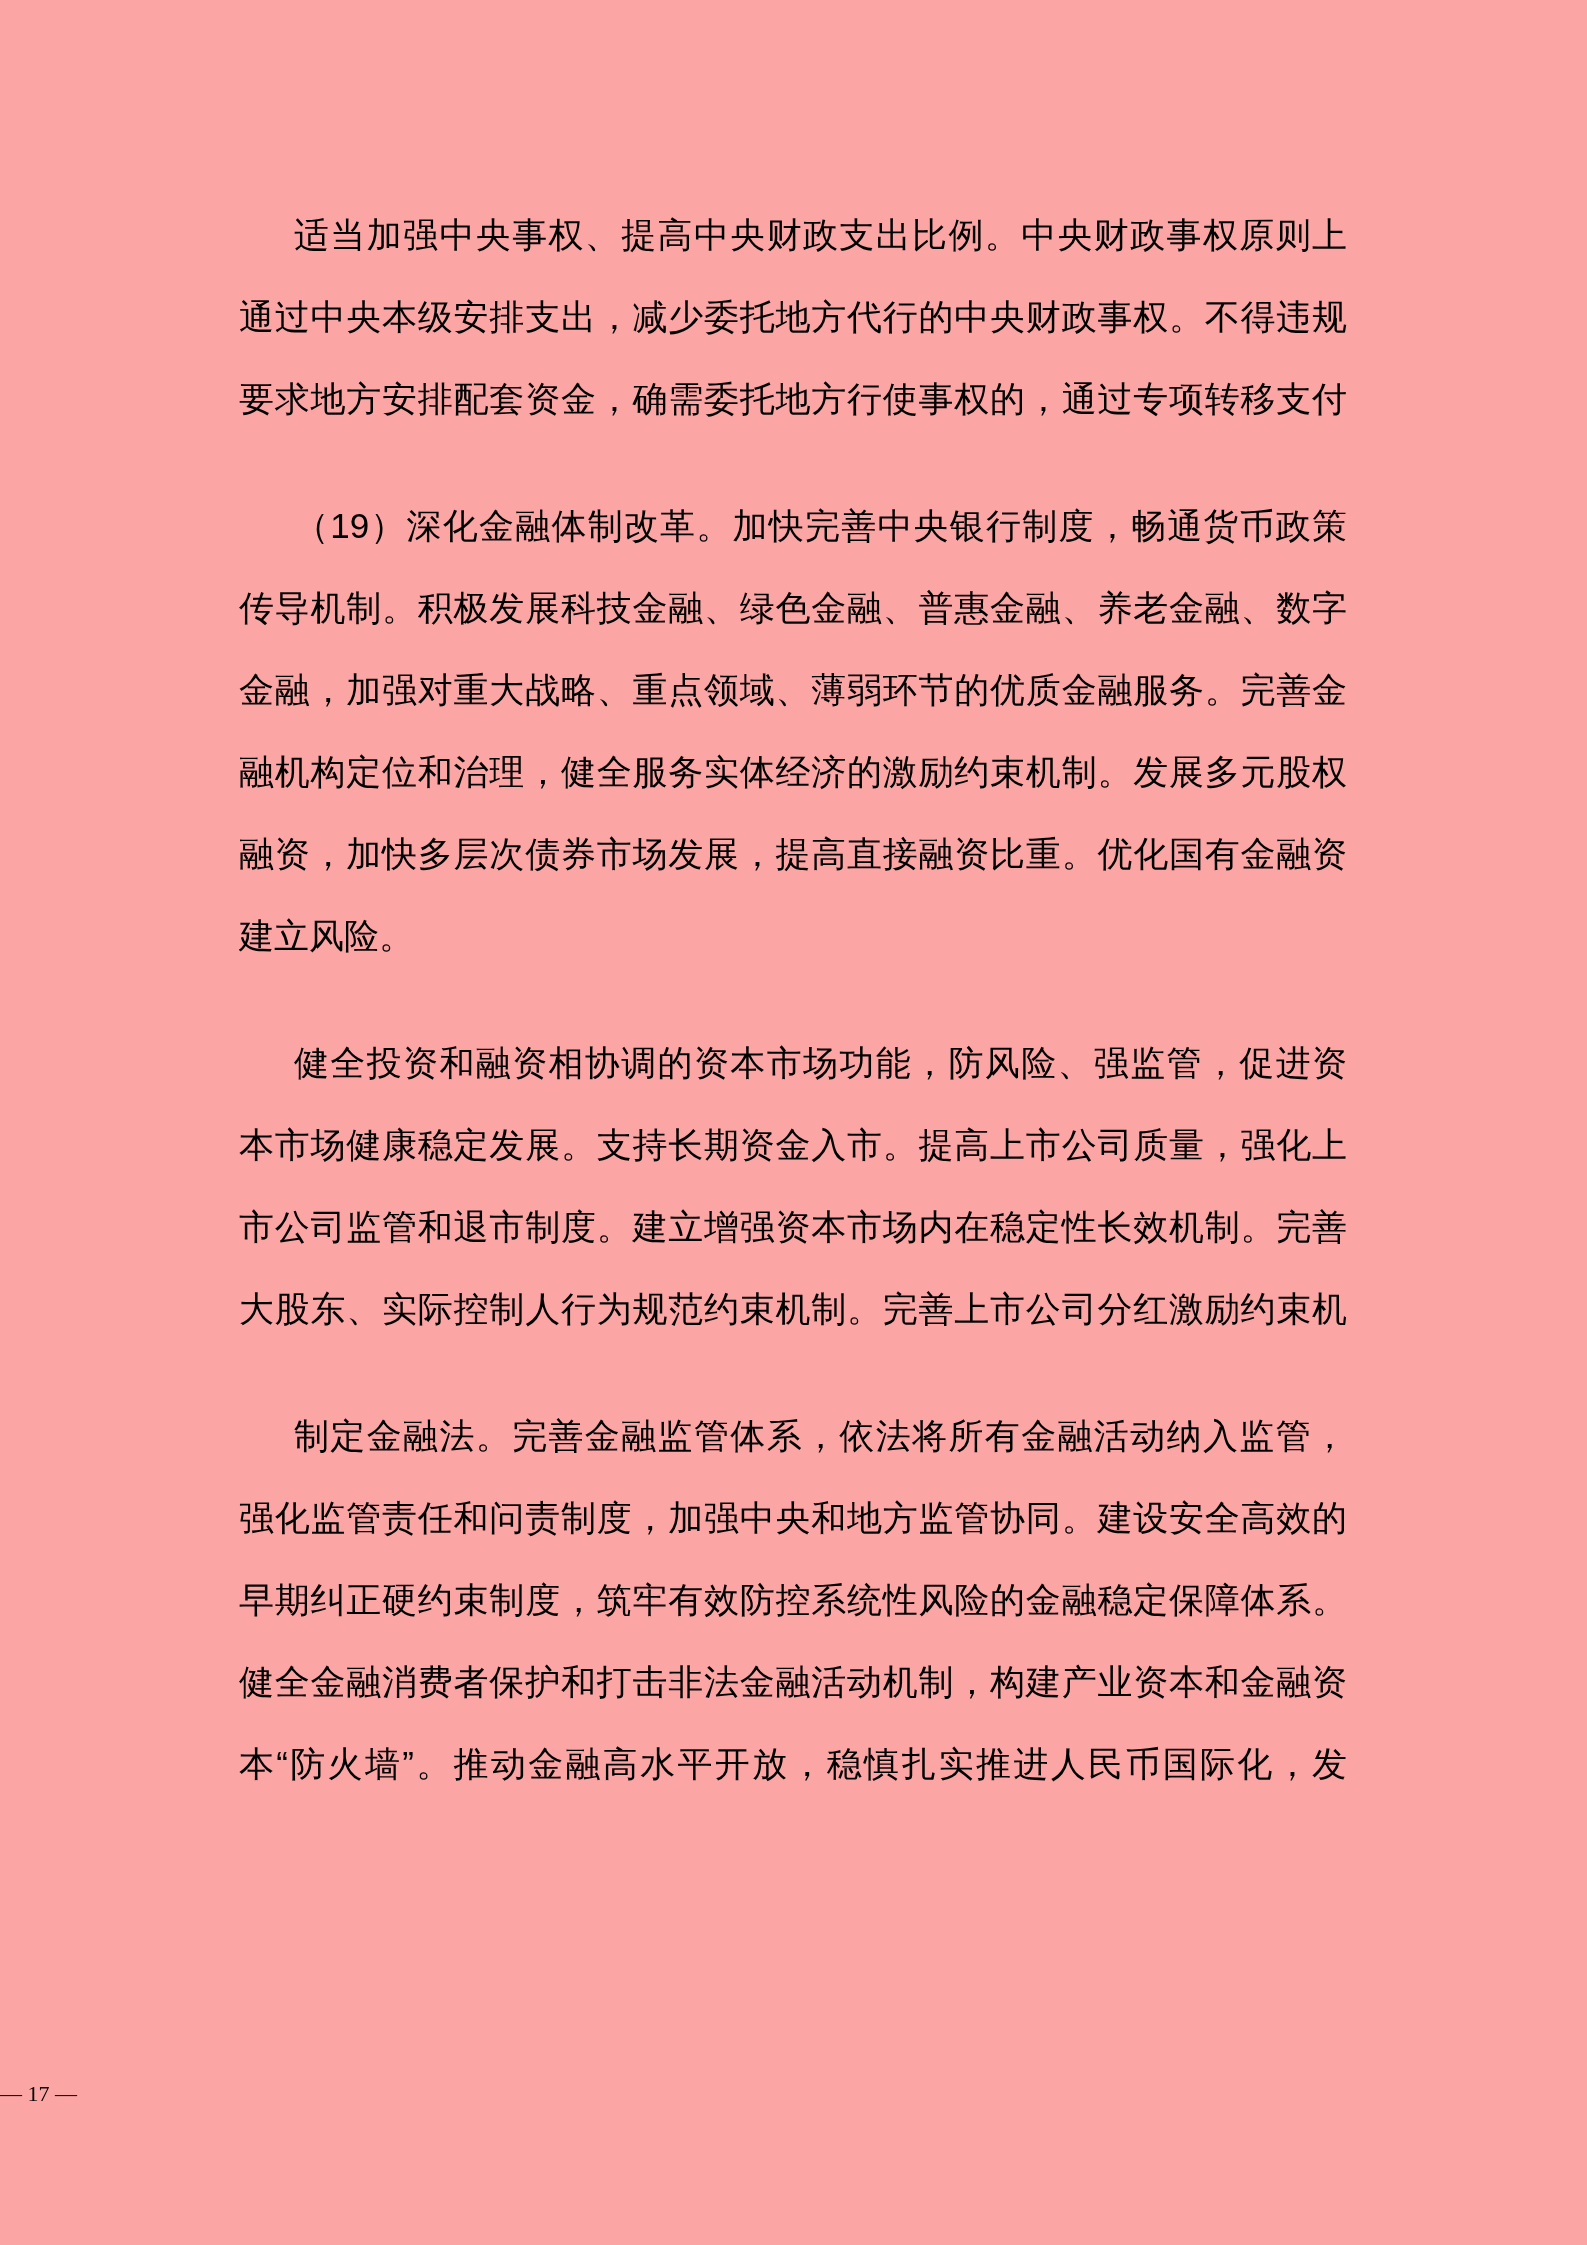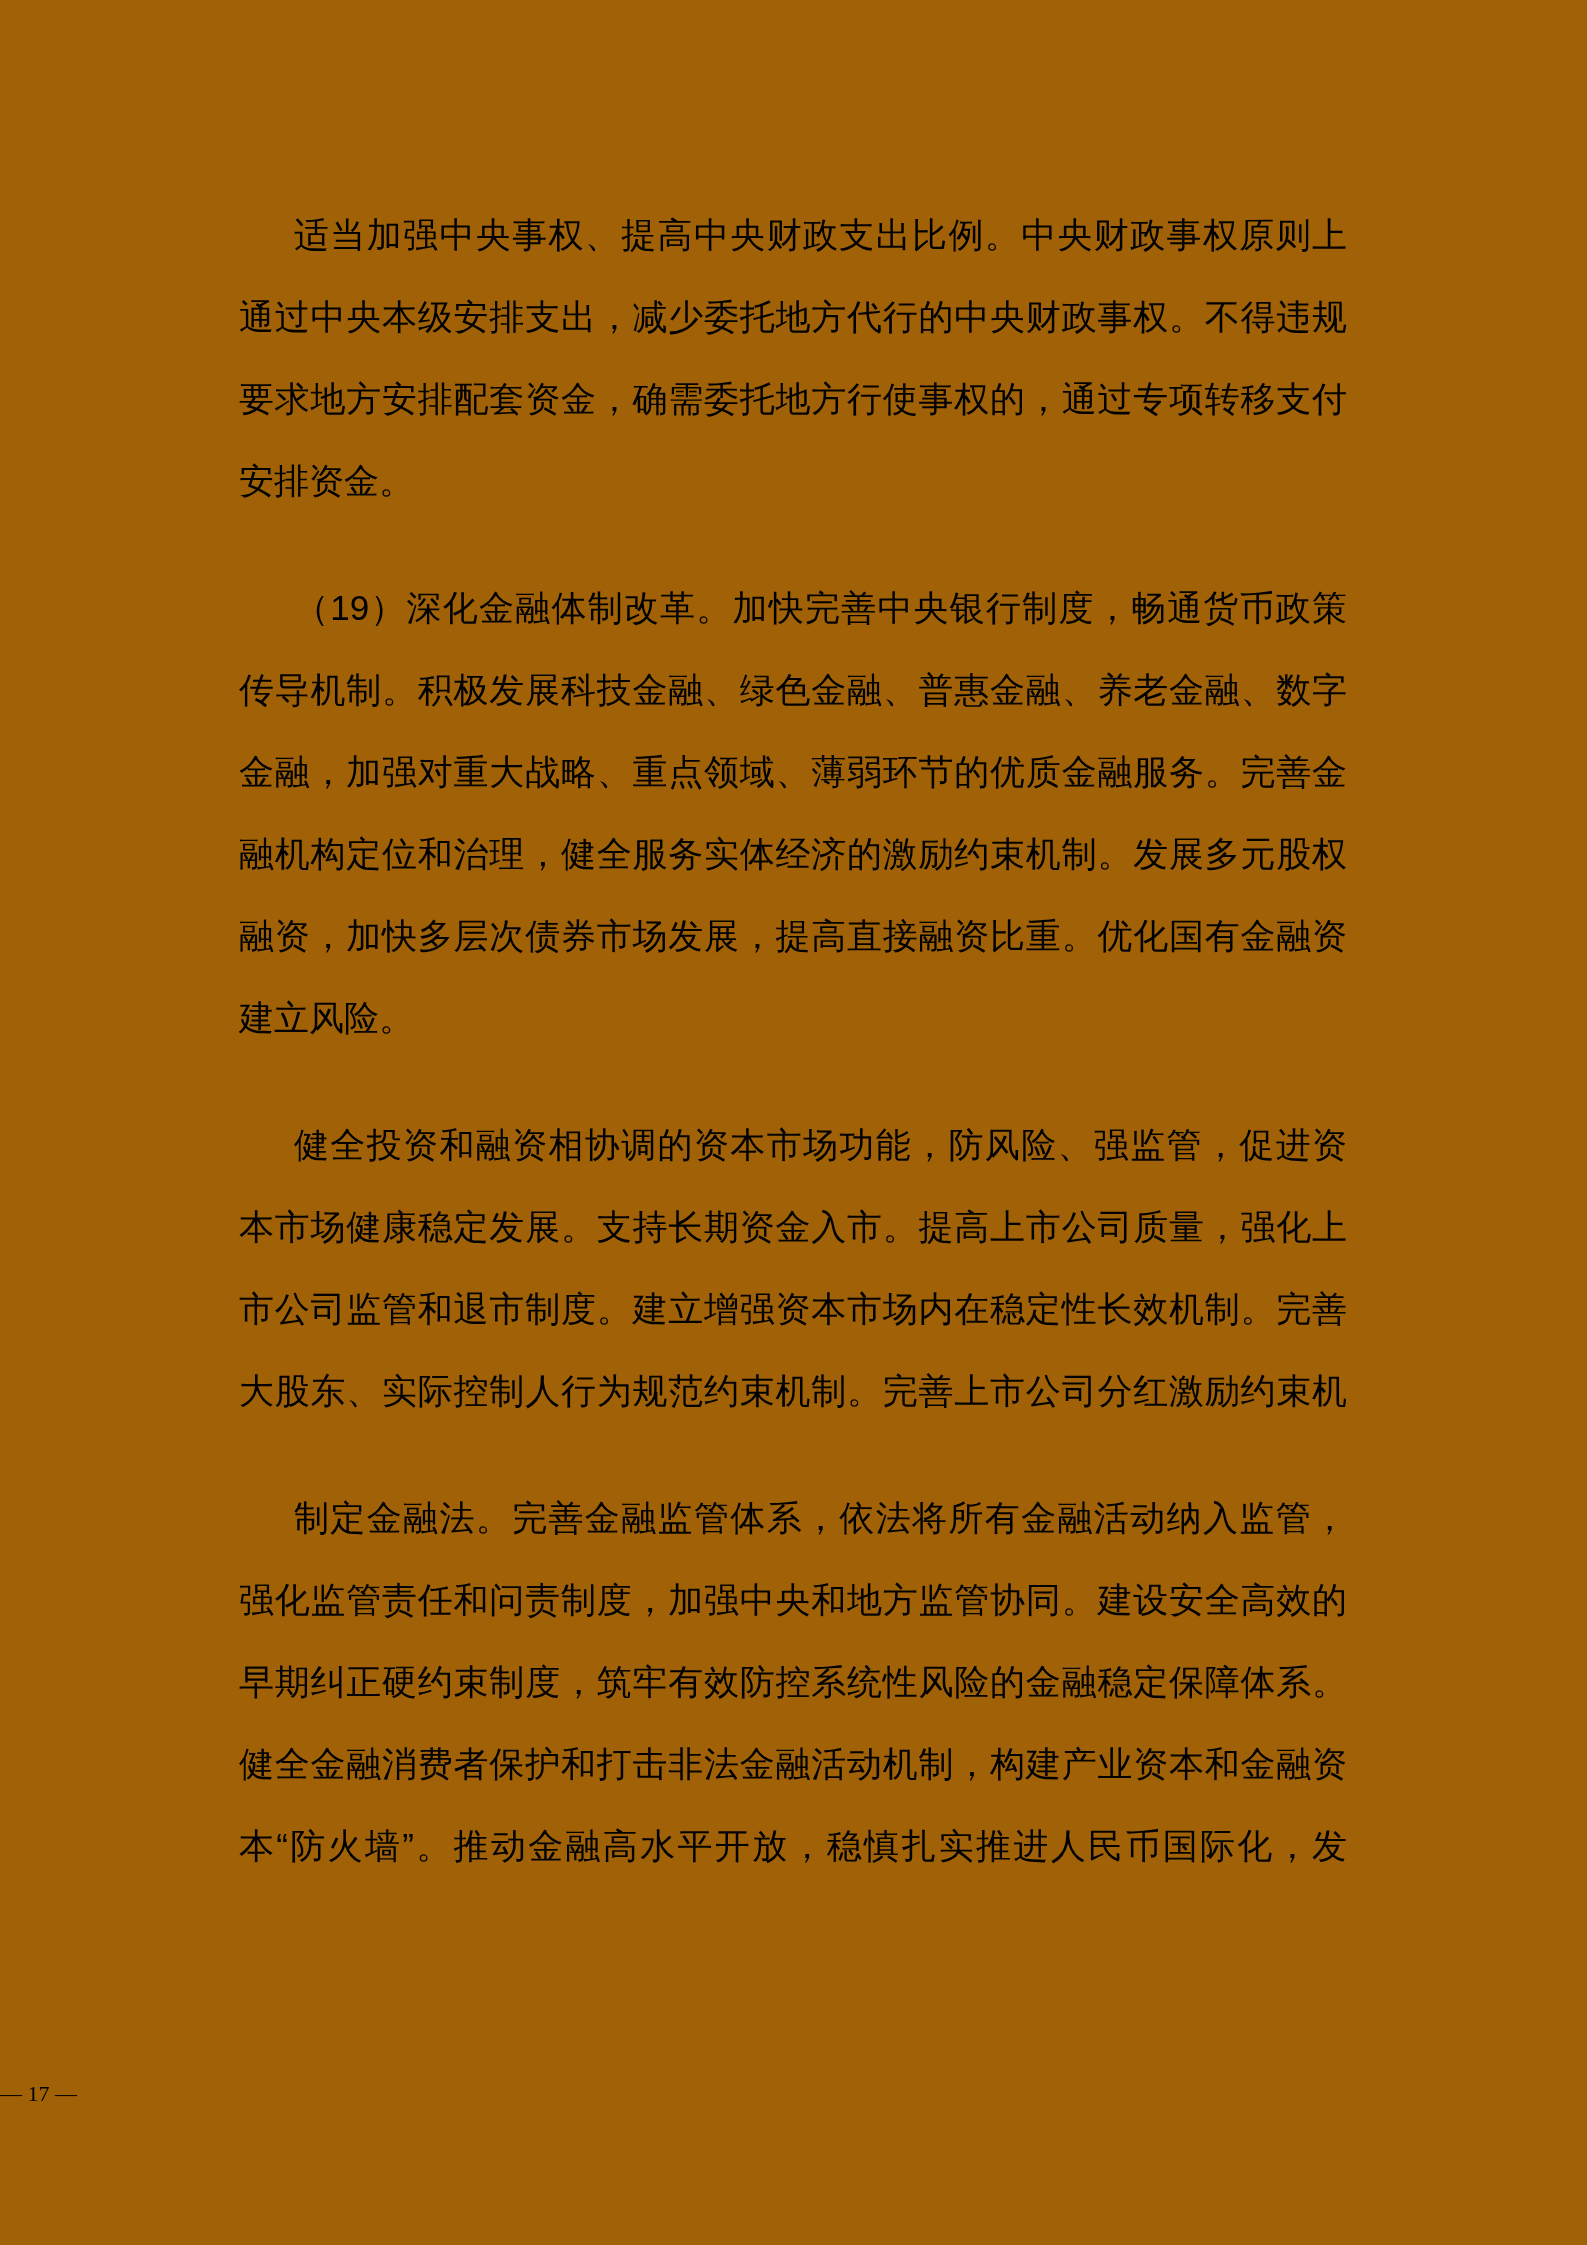--- a/index.html
+++ b/index.html
@@ -10,21 +10,21 @@
     width: 1587px;
     height: 2245px;
     background: #ffffff;
     position: relative;
     overflow: hidden;
     font-family: "Liberation Sans", sans-serif;
   }
   .page {
     position: absolute;
     inset: 0;
-    background: #a16207;
+    background: #fca5a5;
   }
   .content {
     position: absolute;
     left: 239px;
     top: 194px;
     width: 1108px;
   }
   .para {
     margin: 0 0 45px 0;
   }
@@ -62,21 +62,20 @@
 </style>
 </head>
 <body>
 
 <div class="page">
   <div class="content">
       <div class="para">
         <div class="line first">适当加强中央事权、提高中央财政支出比例。中央财政事权原则上</div>
         <div class="line">通过中央本级安排支出，减少委托地方代行的中央财政事权。不得违规</div>
         <div class="line">要求地方安排配套资金，确需委托地方行使事权的，通过专项转移支付</div>
-        <div class="line short">安排资金。</div>
       </div>
       <div class="para">
         <div class="line first">（19）深化金融体制改革。加快完善中央银行制度，畅通货币政策</div>
         <div class="line">传导机制。积极发展科技金融、绿色金融、普惠金融、养老金融、数字</div>
         <div class="line">金融，加强对重大战略、重点领域、薄弱环节的优质金融服务。完善金</div>
         <div class="line">融机构定位和治理，健全服务实体经济的激励约束机制。发展多元股权</div>
         <div class="line">融资，加快多层次债券市场发展，提高直接融资比重。优化国有金融资</div>
         <div class="line short">建立风险。</div>
       </div>
       <div class="para">

